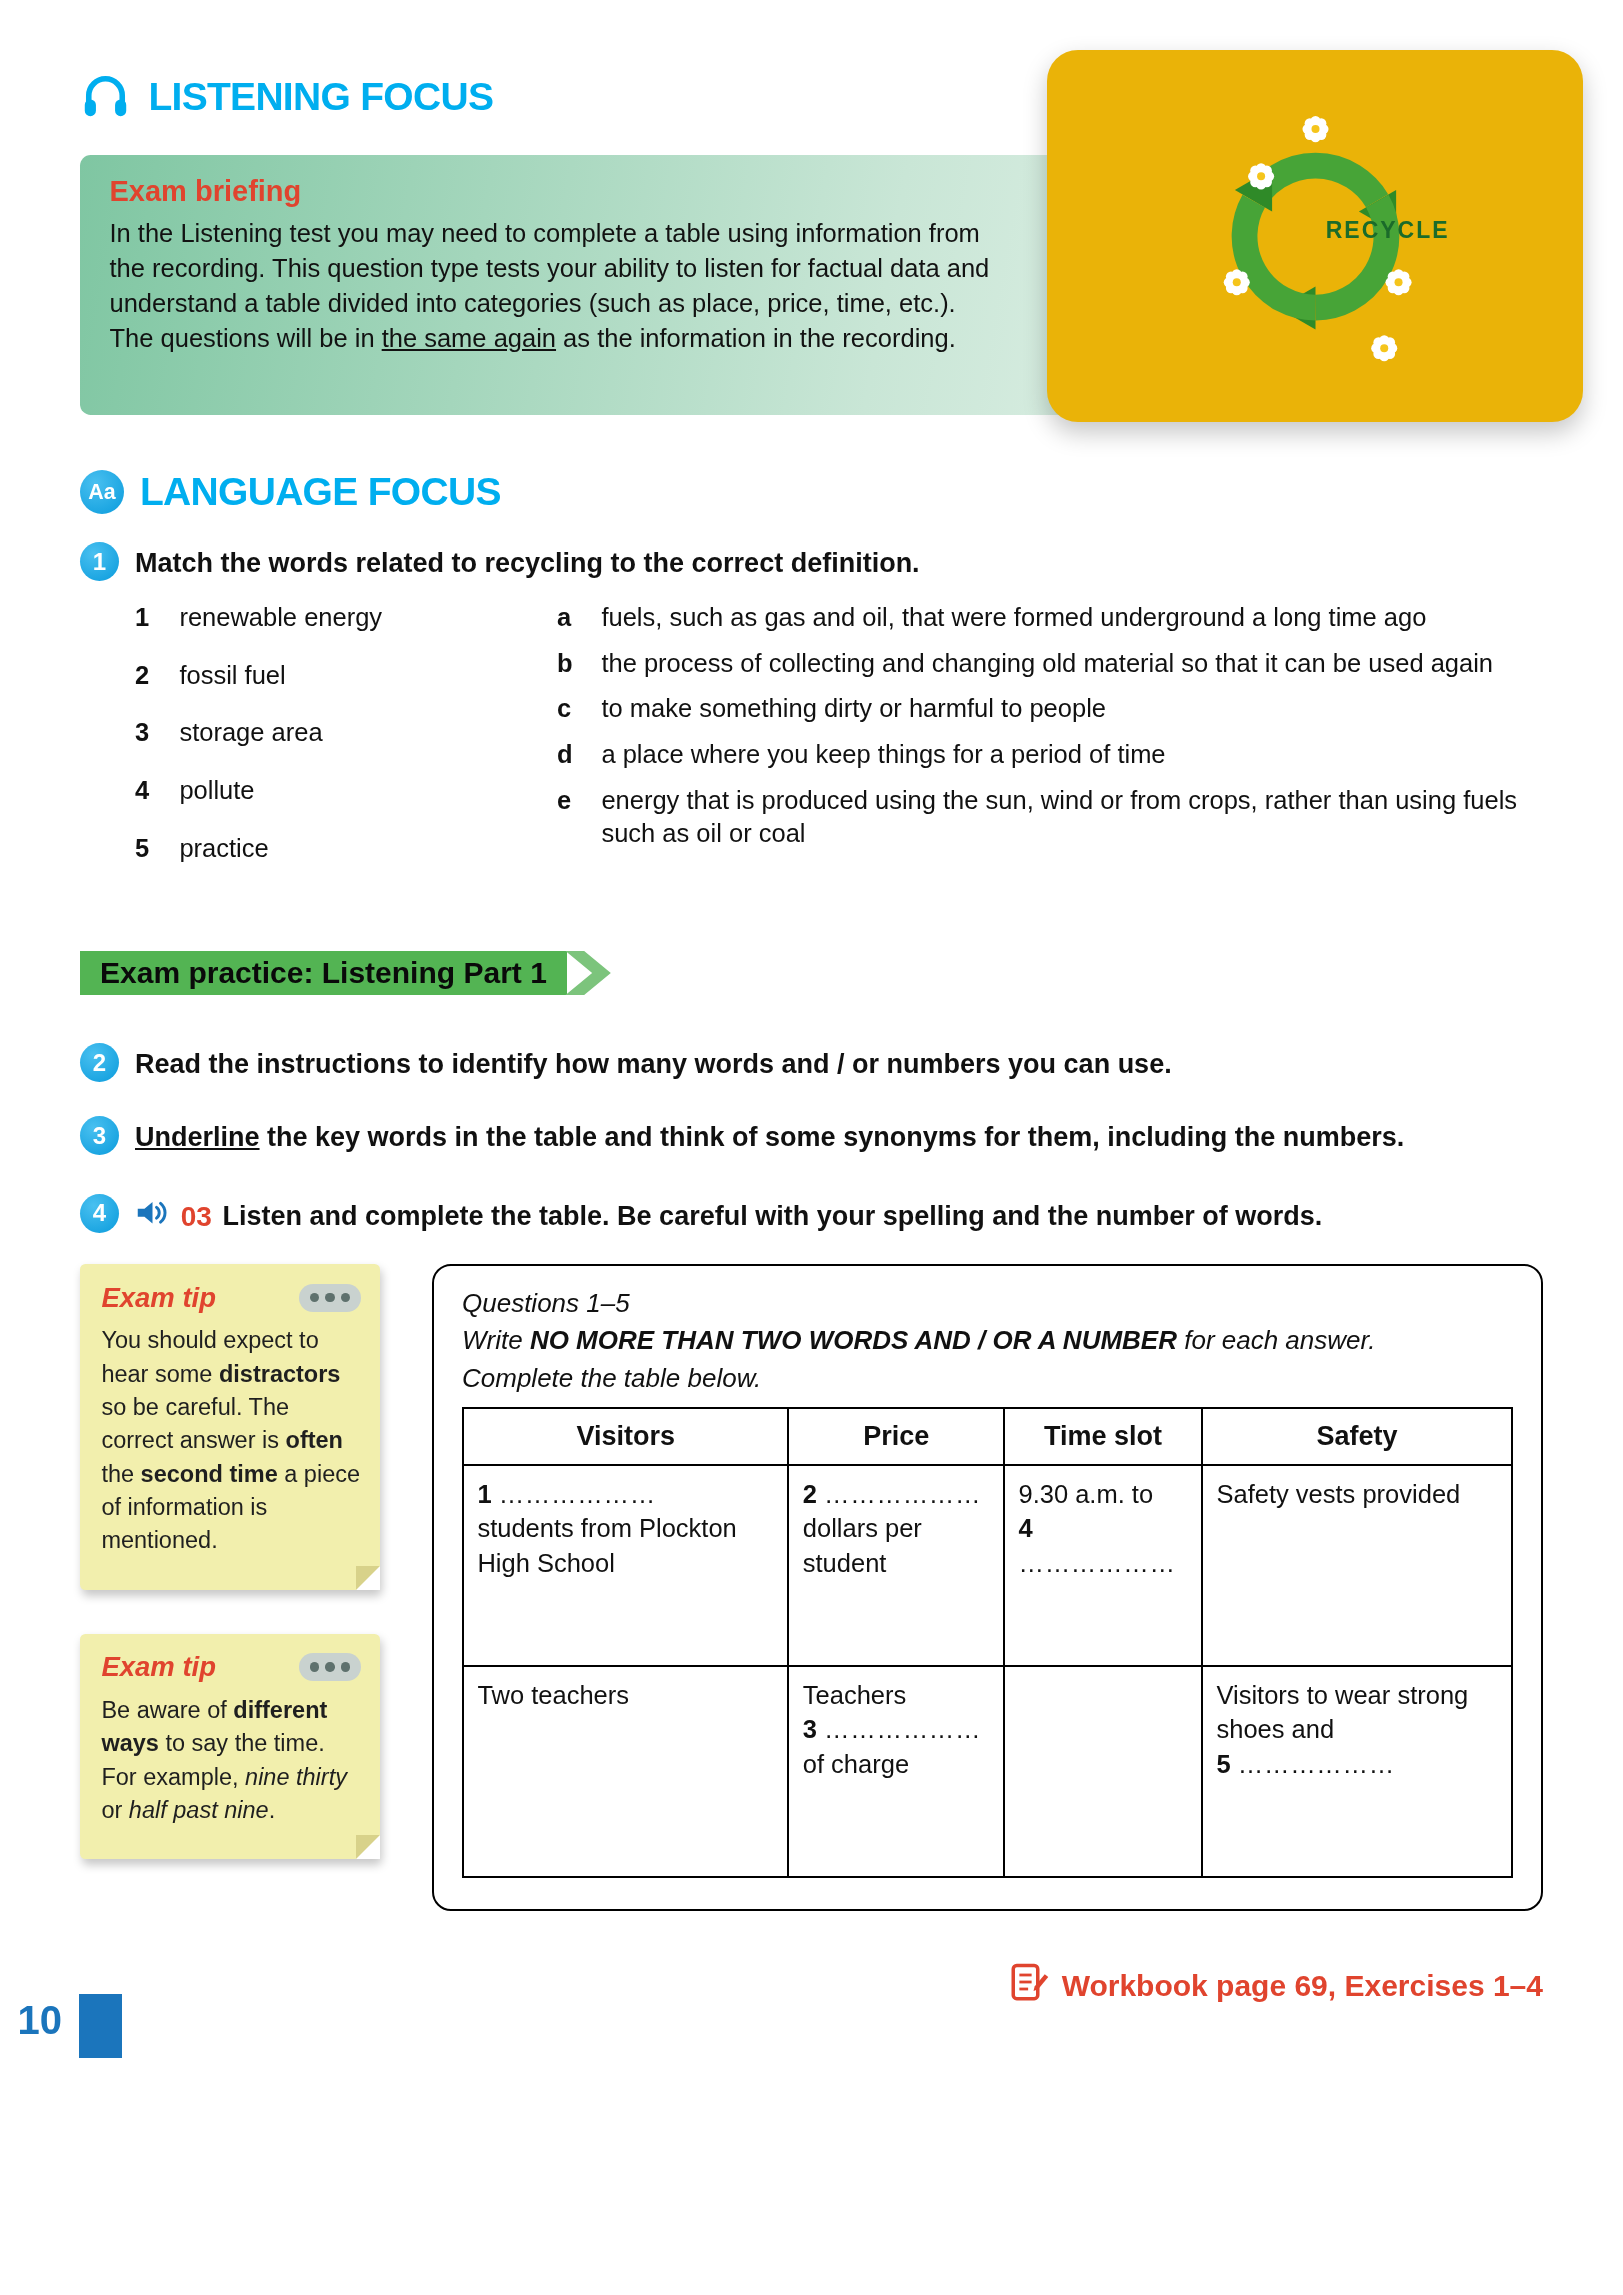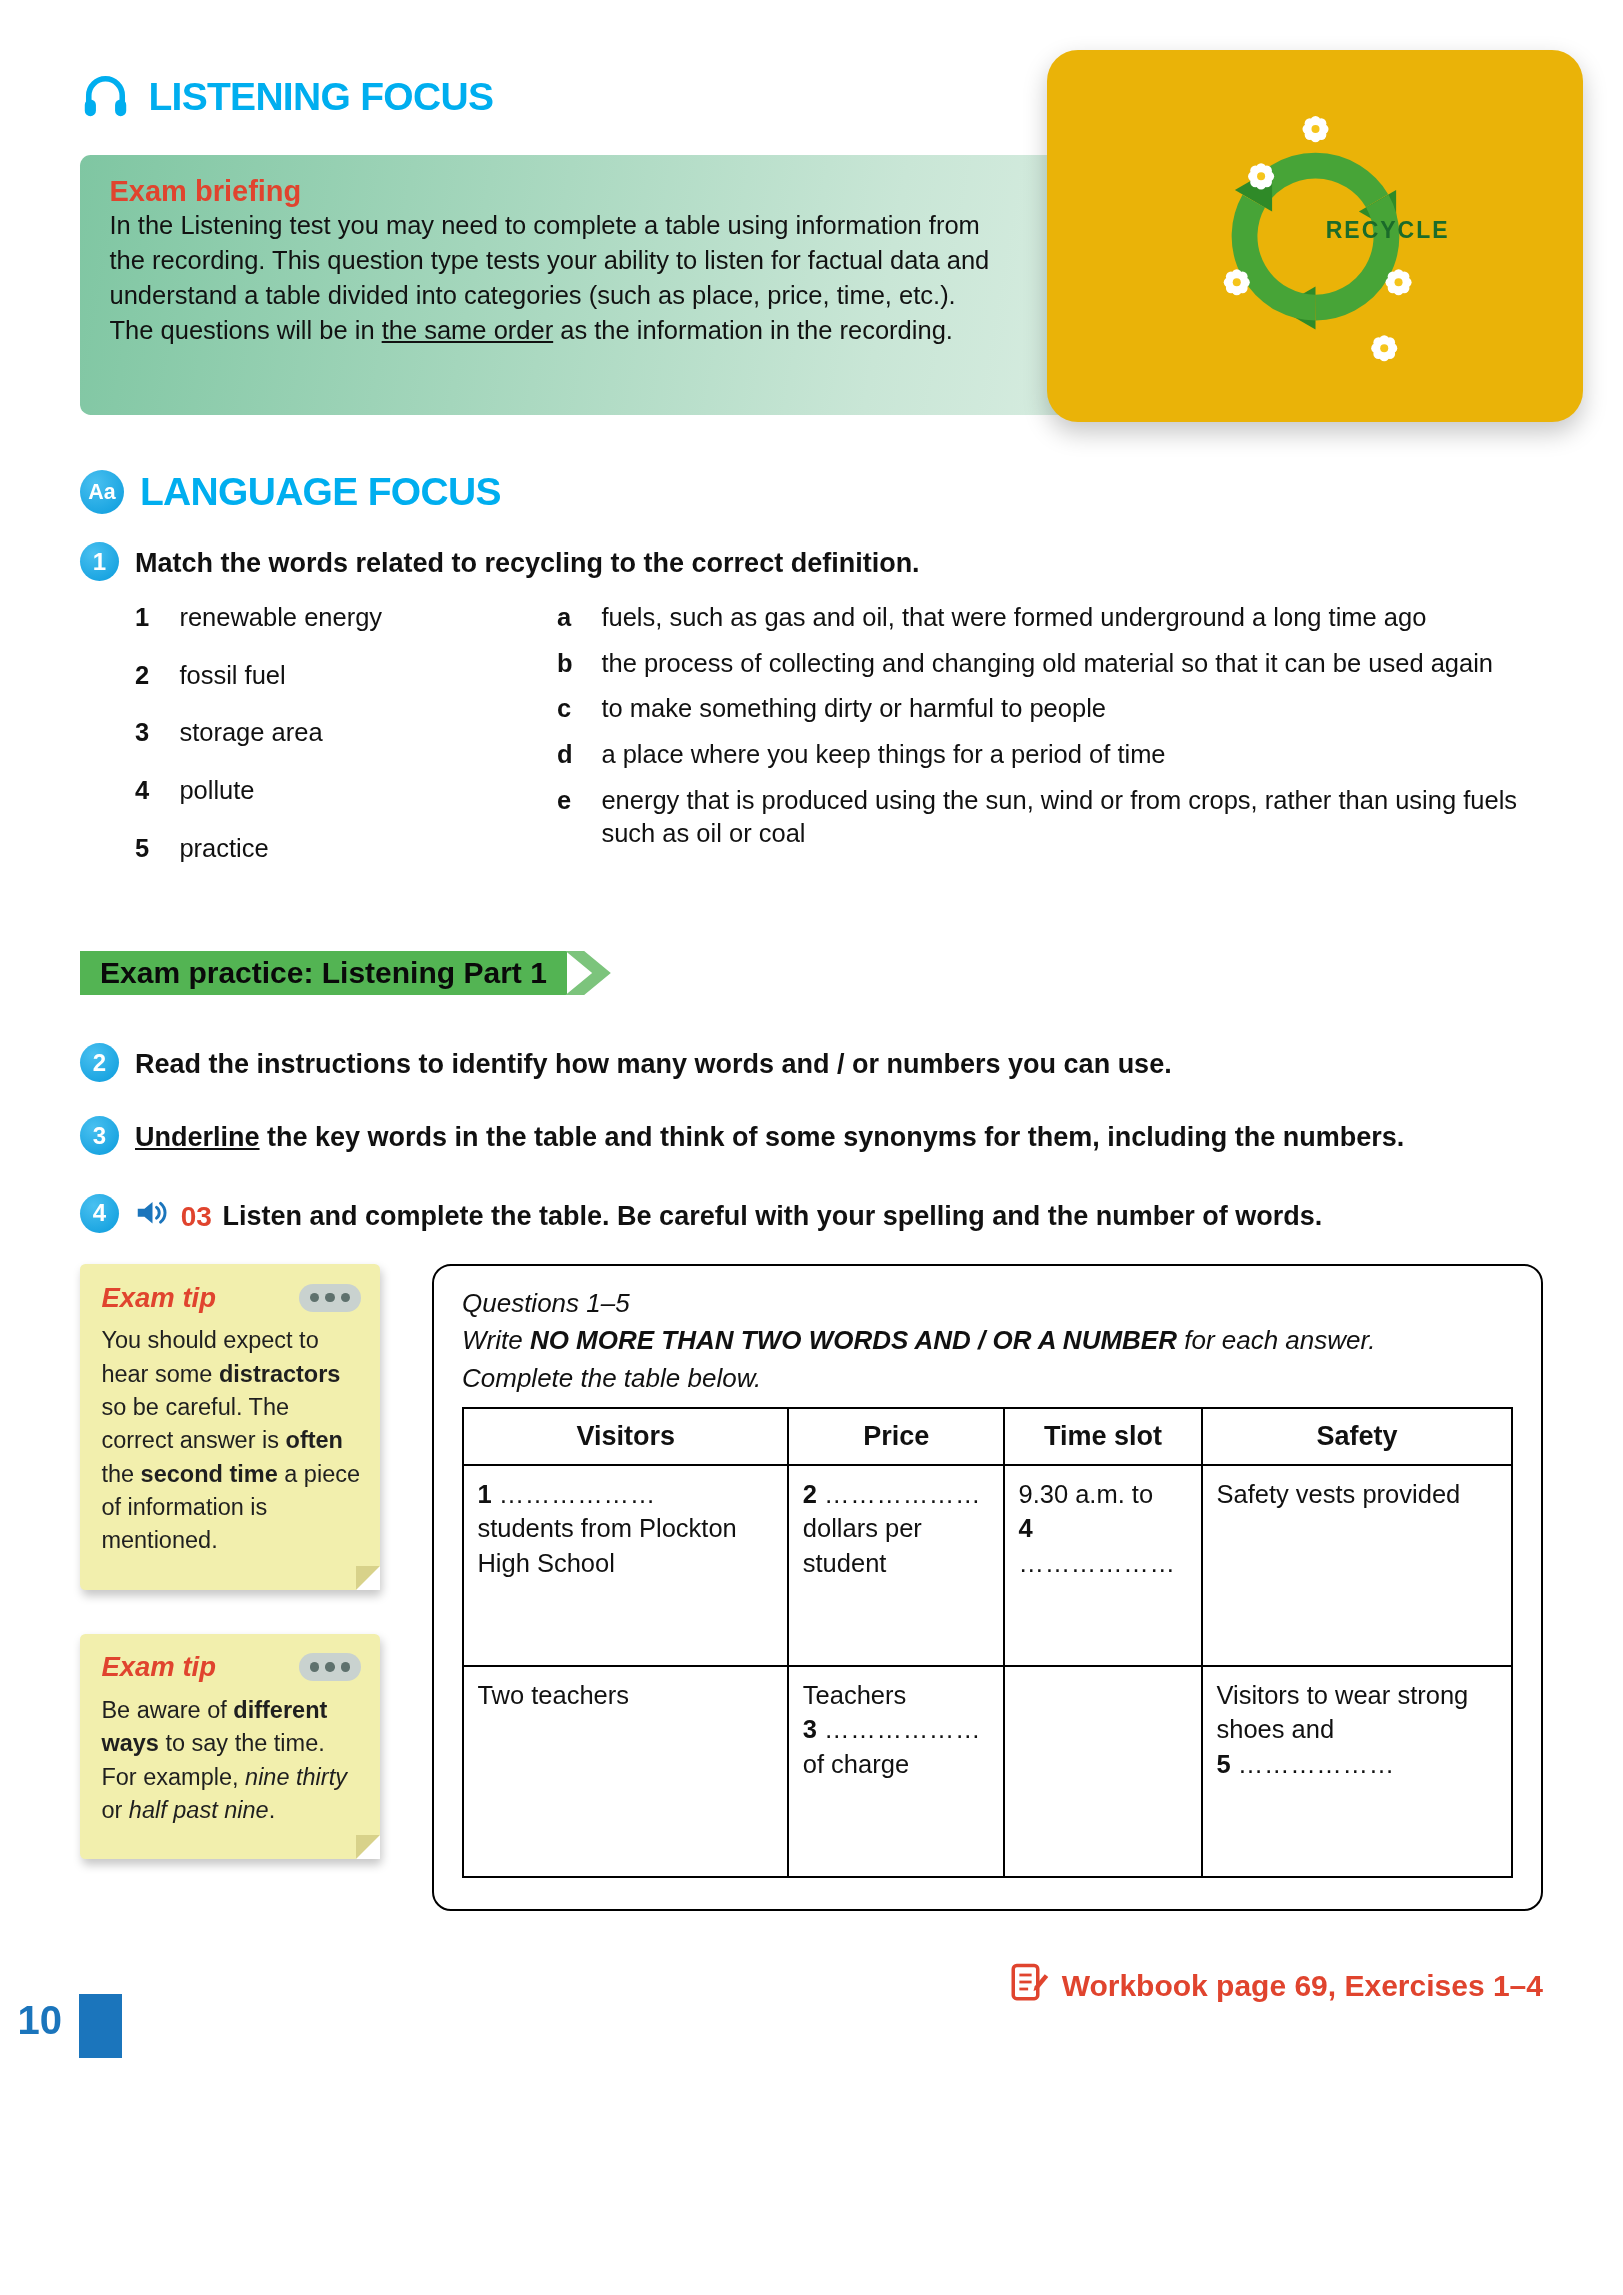--- a/index.html
+++ b/index.html
@@ -12,21 +12,21 @@
   
   .lf-row { display:flex; align-items:center; gap:17.4px; margin-bottom:32px; }
   .cyan-title { color:#00AEEF; font-size:39px; font-weight:bold; letter-spacing:-0.7px; }
 
   
   .briefing {
     position:relative; width:1462px; min-height:260px;
     background:linear-gradient(100deg,#7fc6a2 0%, #c9e6d6 55%, #f3f9f5 100%);
     border-radius:10.7px; padding:20px 29.5px 23px 29.5px;
   }
-  .briefing h2 { color:#E0442E; font-size:29px; font-weight:bold; }
+  .briefing h2 { color:#E0442E; font-size:29px; font-weight:bold; margin-bottom:8px; }
   .briefing p { font-size:25.5px; line-height:1.37; max-width:891px; color:#121212; }
   .u { text-decoration:underline; }
 
   
   .recycle-card {
     position:absolute; top:50px; left:1047px; width:536px; height:372px;
     background:#eab308; border-radius:31px; box-shadow:0 10.7px 24px rgba(0,0,0,.22);
     display:flex; align-items:center; justify-content:center; z-index:5;
   }
   .recycle-label {
@@ -137,21 +137,21 @@
           <path d="M11 40 v-8 a21 21 0 0 1 42 0 v8" fill="none" stroke="#00AEEF" stroke-width="7" stroke-linecap="round"></path>
           <rect x="6" y="37" width="14" height="21" rx="7" fill="#00AEEF"></rect>
           <rect x="44" y="37" width="14" height="21" rx="7" fill="#00AEEF"></rect>
         </svg>
       </span>
       <h1 class="cyan-title">LISTENING FOCUS</h1>
     </div>
 
     <div class="briefing">
       <h2>Exam briefing</h2>
-      <p><span>In the Listening test you may need to complete a table using information from the recording. This question type tests your ability to listen for factual data and understand a table divided into categories (such as place, price, time, etc.). The questions will be in </span><span class="u">the same order</span><span> as the information in the recording.</span></p>
+      <p><span>In the Listening test you may need to complete a table using information from the recording. This question type tests your ability to listen for factual data and understand a table divided into categories (such as place, price, time, etc.). The questions will be in </span><span class="u">the same again</span><span> as the information in the recording.</span></p>
     </div>
 
     <div class="sect-head">
       <span class="aa-badge">Aa</span>
       <h1 class="cyan-title">LANGUAGE FOCUS</h1>
     </div>
 
     <div class="ex-row mt-ex1">
       <span class="num-circle">1</span>
       <span class="ex-text">Match the words related to recycling to the correct definition.</span>

